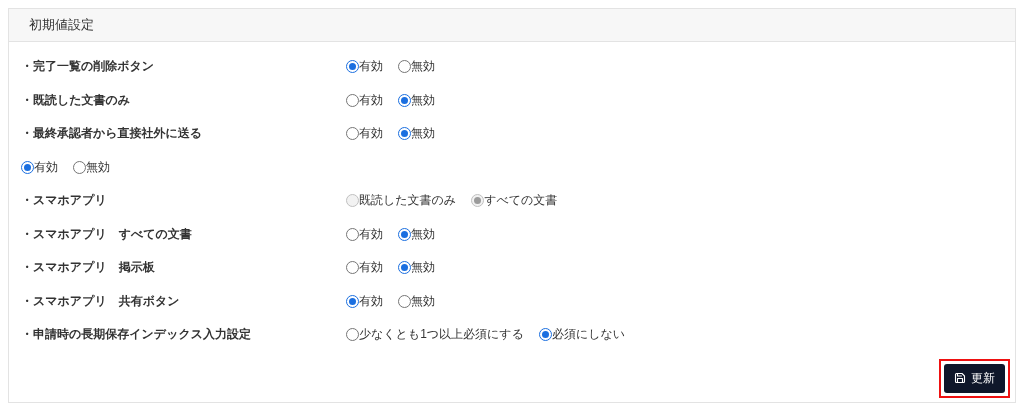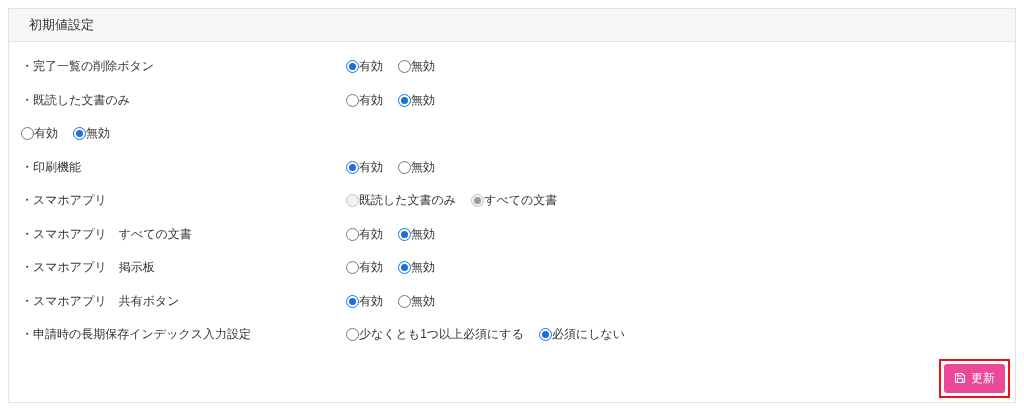--- a/index.html
+++ b/index.html
@@ -11,21 +11,21 @@
   }
   .panel-header {
     height:33px; background:#f7f7f7; border-bottom:1px solid #e3e3e3;
     display:flex; align-items:center; padding:0 20px;
     font-size:13px; color:#333333;font-family:Liberation Serif, serif;
   }
   .panel-body { flex:1; padding:8px 12px 0 12px; }
   .setting-row {
     height:33.5px; display:flex; align-items:center; font-size:12px; color:#333333;
   }
-  .setting-label { width:325px; font-weight:normal; flex:none; }
+  .setting-label { width:325px; font-weight:bold; flex:none; }
   .option-group { display:flex; align-items:center; gap:15px; }
   .option { display:flex; align-items:center; cursor:pointer; }
   .radio {
     width:13px; height:13px; border-radius:50%; background:#ffffff;
     border:1px solid #767676; position:relative; flex:none;
   }
   .radio.sel { border-color:#1b6fe0; }
   .radio.sel::after {
     content:""; position:absolute; left:2px; top:2px; right:2px; bottom:2px;
     border-radius:50%; background:#1b6fe0;
@@ -33,21 +33,21 @@
   .radio.dis { border-color:#c0c0c0; background:#f2f2f2; }
   .radio.dis.sel::after { background:#9b9b9b; }
   .panel-footer {
     height:48px; display:flex; justify-content:flex-end; align-items:center;
     padding-right:5px;
   }
   .annotation-box {
     border:2px solid #ee1111; padding:3px; display:inline-flex;
   }
   .update-btn {
-    background:#ec4899; color:#ffffff; border:none; border-radius:3px;
+    background:#0f172a; color:#ffffff; border:none; border-radius:3px;
     font-size:12px; padding:6px 10px; display:inline-flex; align-items:center; gap:5px;
     cursor:pointer; font-family:inherit;
   }
   .update-btn svg { display:block; }
 </style>
 </head>
 <body>
 
 <div class="panel">
   <div class="panel-header">初期値設定</div>
@@ -73,33 +73,33 @@
             <span class="radio"></span>
             <span>有効</span>
           </div>
           <div class="option">
             <span class="radio sel"></span>
             <span>無効</span>
           </div>
         </div>
       </div>
       <div class="setting-row">
+        <div class="setting-label">・最終承認者から直接社外に送る</div>
         <div class="option-group">
           <div class="option">
             <span class="radio"></span>
             <span>有効</span>
           </div>
           <div class="option">
             <span class="radio sel"></span>
             <span>無効</span>
           </div>
         </div>
       </div>
       <div class="setting-row">
-        <div class="setting-label">・印刷機能</div>
         <div class="option-group">
           <div class="option">
             <span class="radio sel"></span>
             <span>有効</span>
           </div>
           <div class="option">
             <span class="radio"></span>
             <span>無効</span>
           </div>
         </div>

